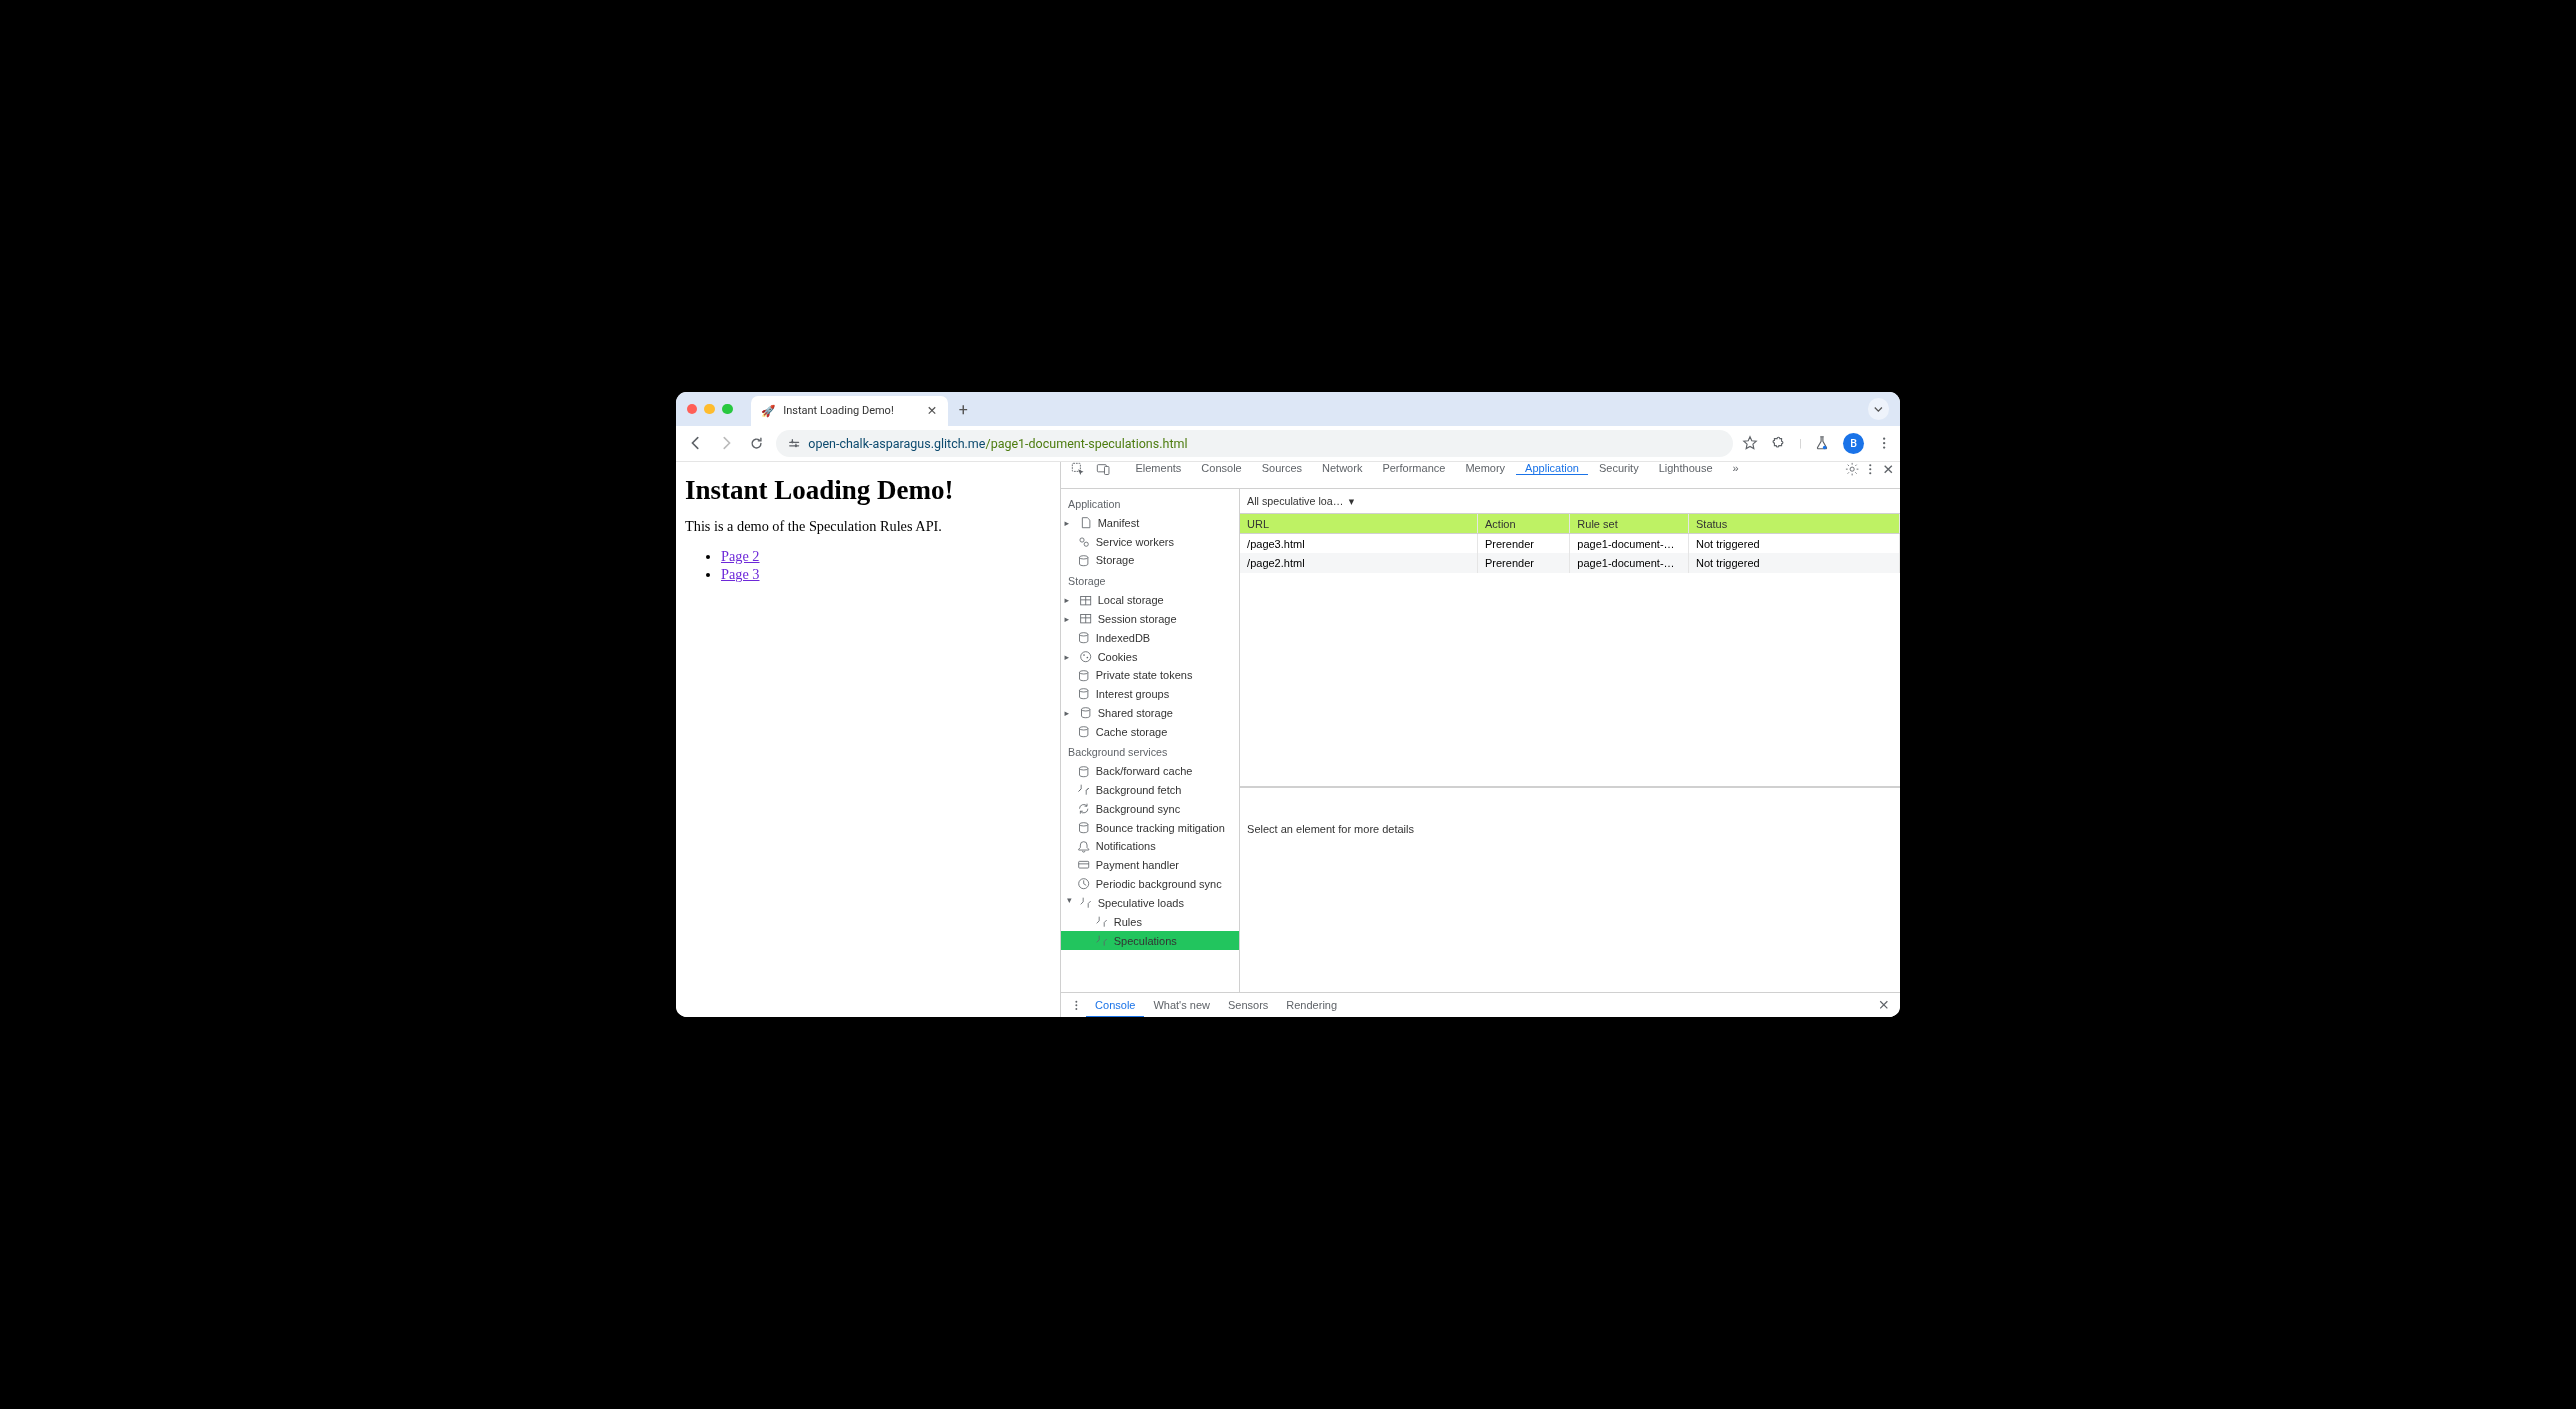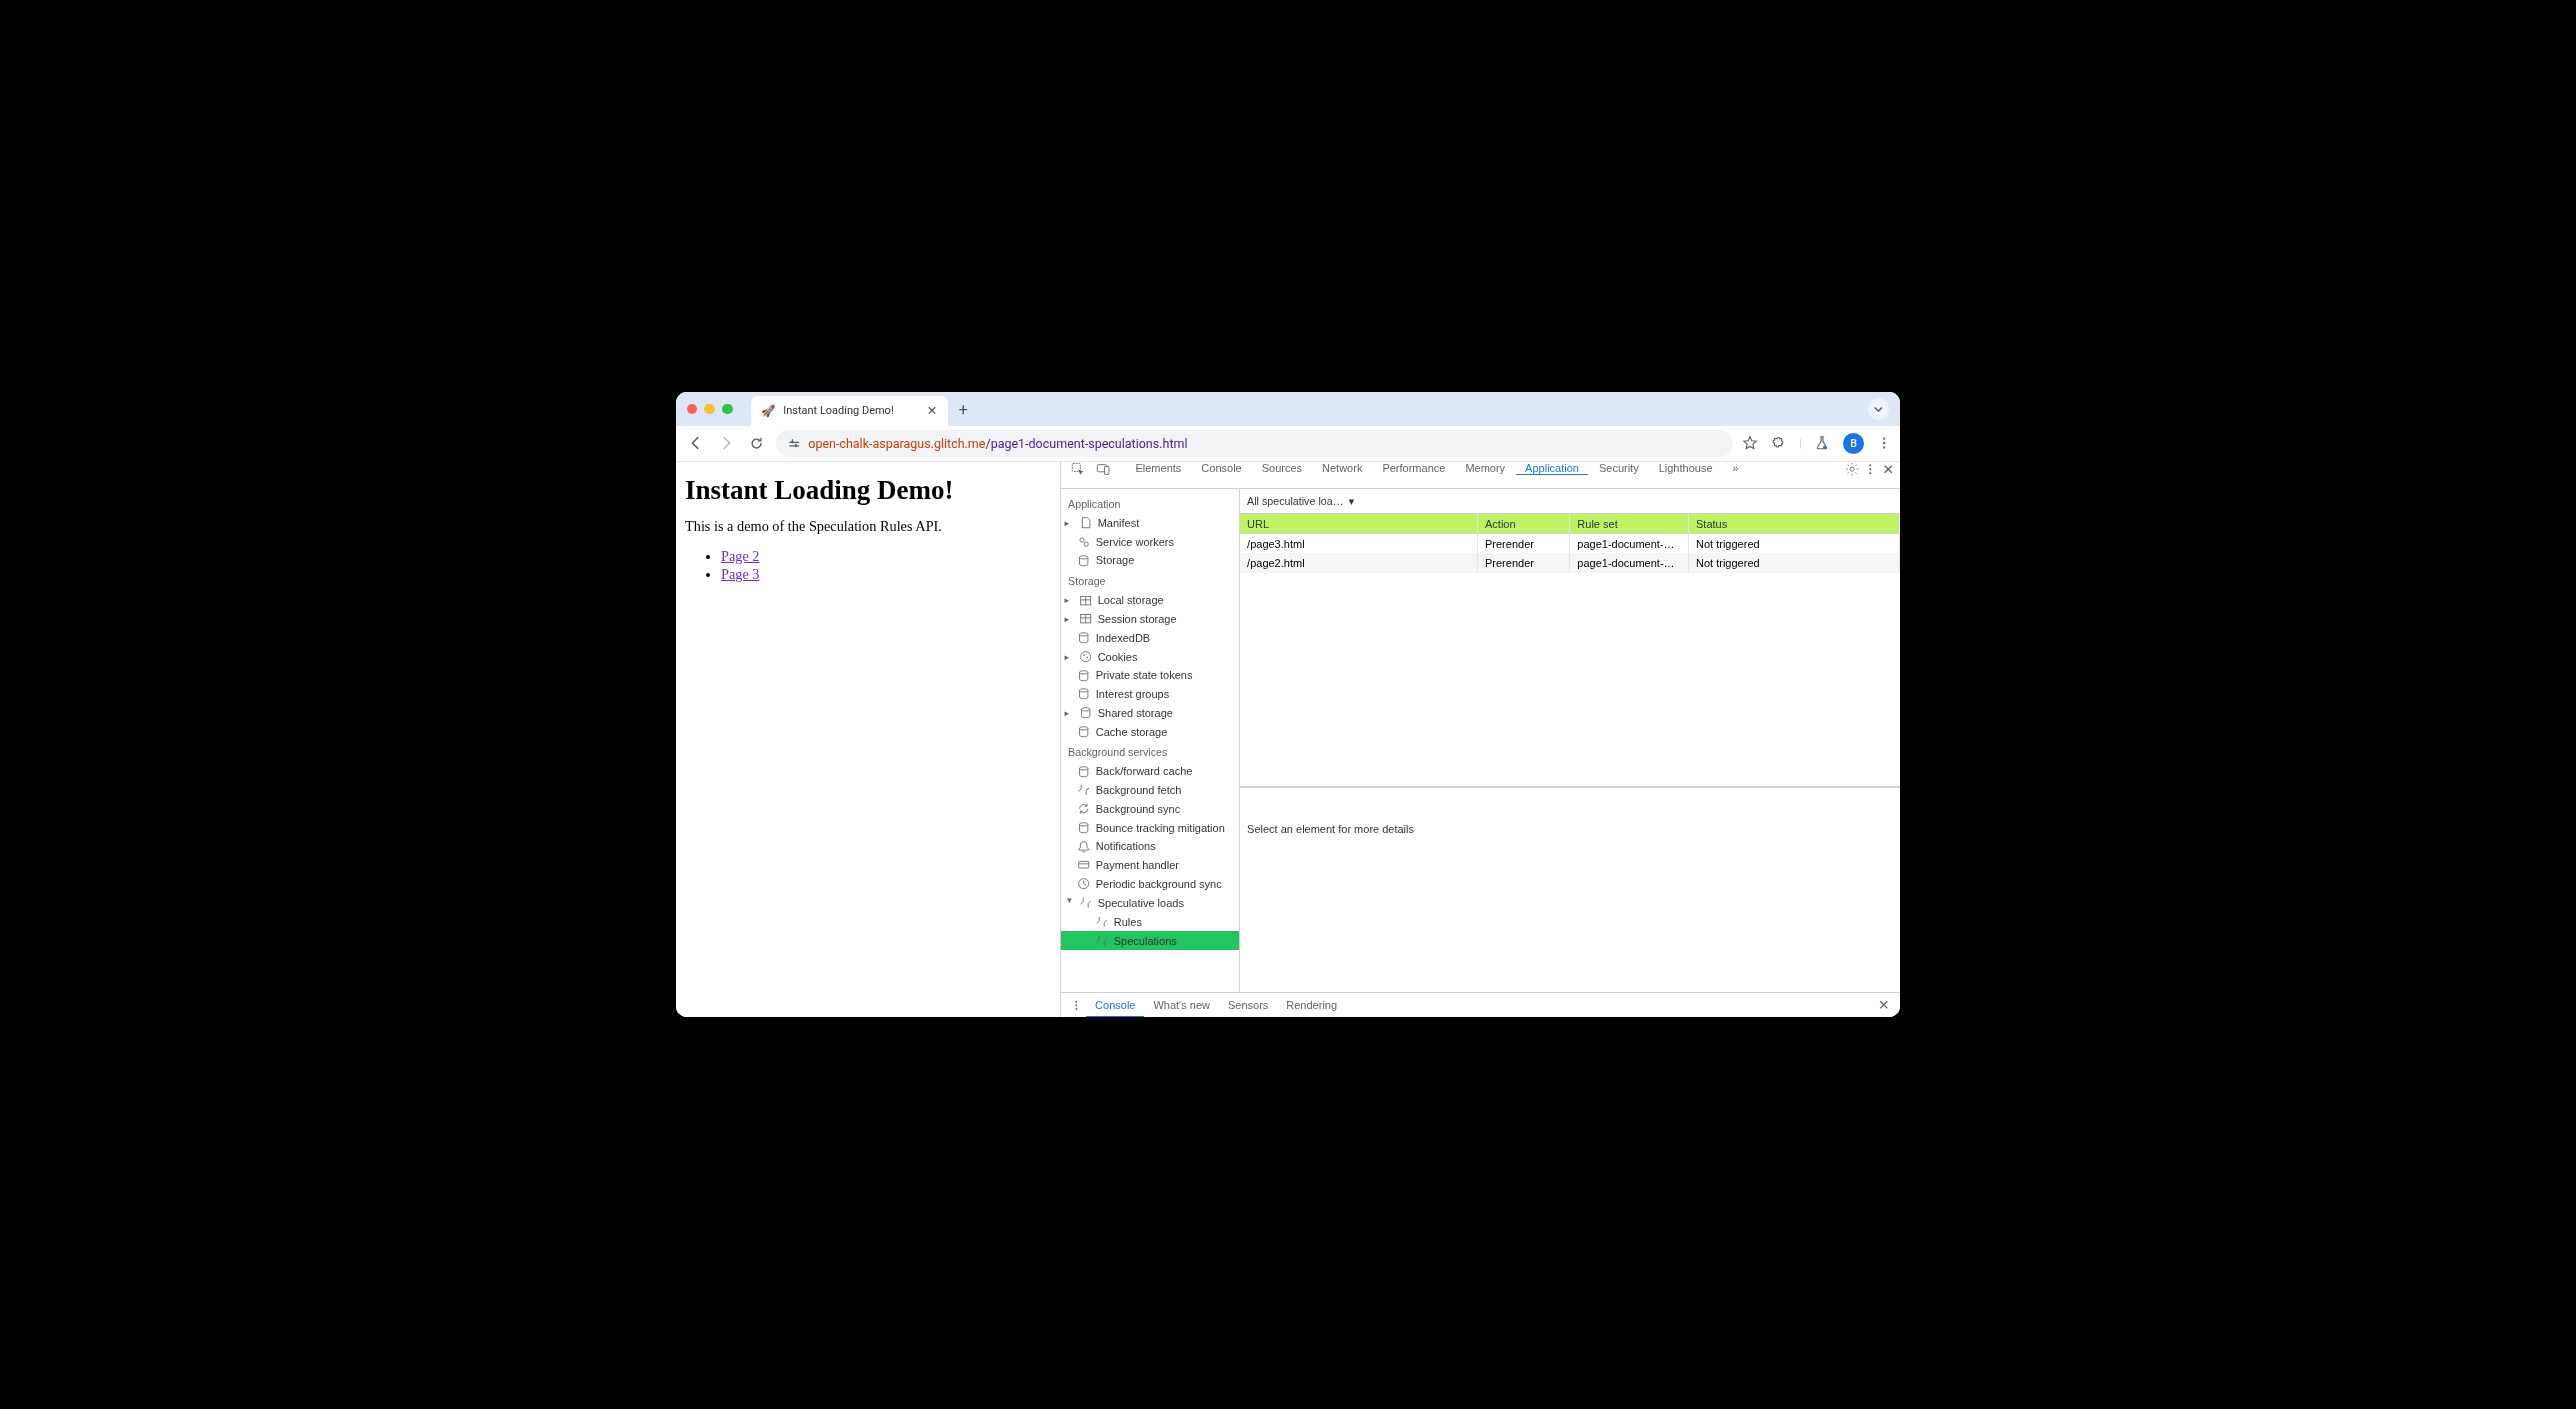--- a/index.html
+++ b/index.html
@@ -70,22 +70,22 @@
     height: 27px;
     background: #f1f3f4;
     border-radius: 13.4px;
     display: flex;
     align-items: center;
     padding: 0 10.7px;
     gap: 7.1px;
     color: #202124;
     font-size: 12.5px;
   }
-  .url-host { color: #c2410c; }
-  .url-path { color: #4c1d95; }
+  .url-host { color: #0c4a6e; }
+  .url-path { color: #4d7c0f; }
   .urlbar-icons { display: flex; align-items: center; gap: 12.5px; color: #5f6368; }
   .avatar { width: 21.4px; height: 21.4px; border-radius: 50%; background: #1a73e8; color: #fff; display: flex; align-items: center; justify-content: center; font-size: 10.7px; font-weight: 500;}
   
   .main { flex: 1; display: flex; overflow: hidden; }
   .page {
     width: 384px;
     padding: 12.5px 9px;
     background: #fff;
     font-family: "Times New Roman", serif;
     overflow: auto;

